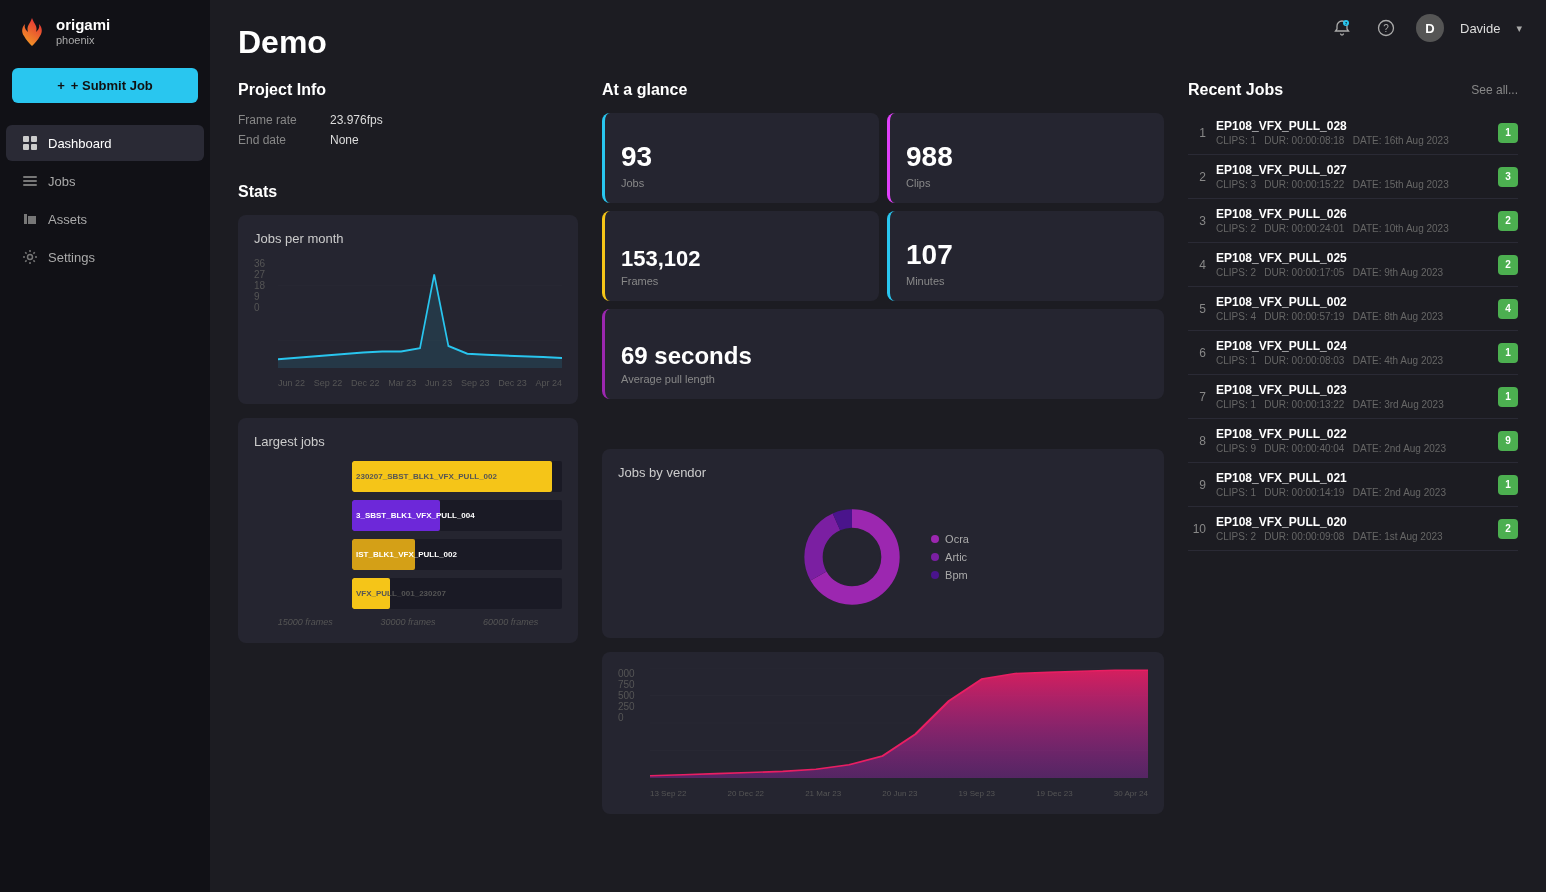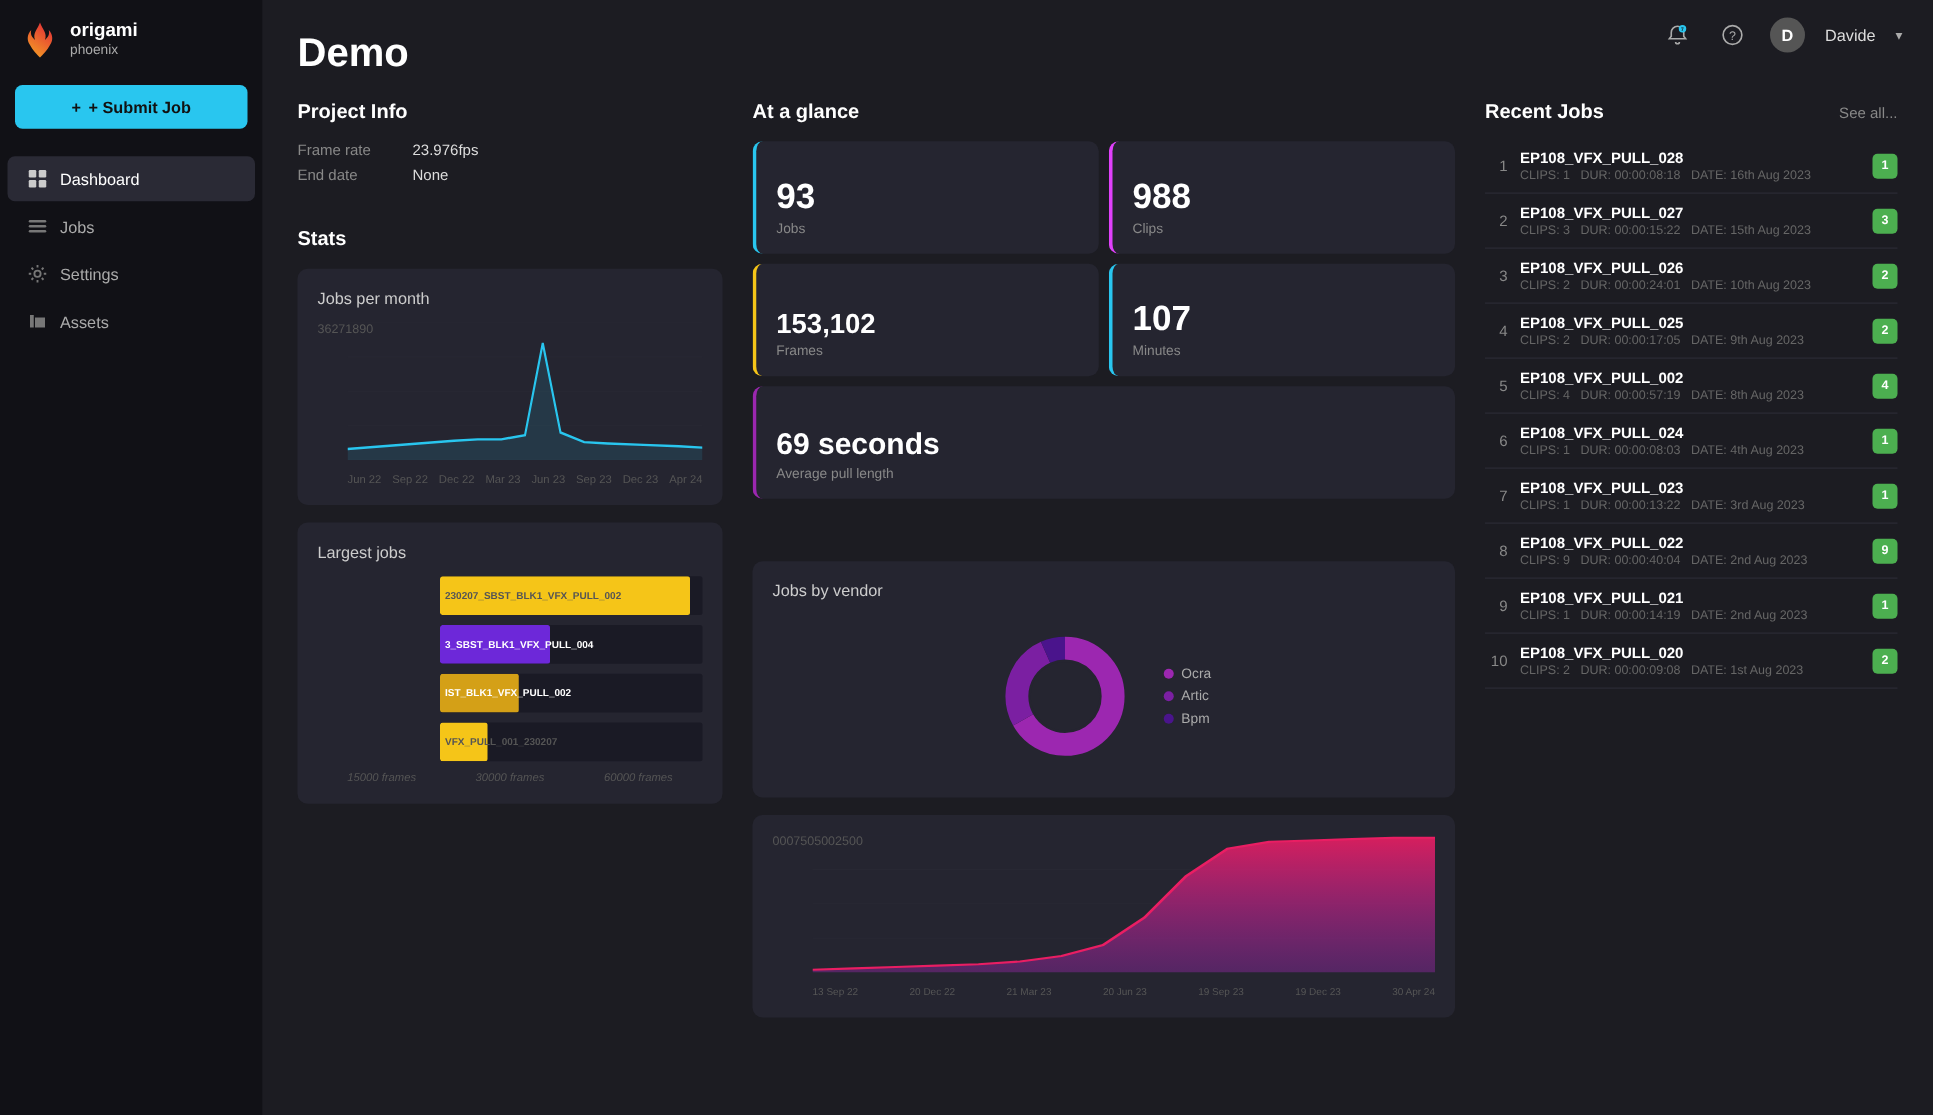--- a/index.html
+++ b/index.html
@@ -192,21 +192,21 @@
       padding: 16px;
     }
     .chart-title { font-size: 13px; color: #ccc; margin-bottom: 12px; font-weight: 500; }
 
     
     .line-chart-area { position: relative; height: 130px; }
     .chart-y-labels {
       position: absolute;
       left: 0; top: 0; bottom: 20px;
       display: flex;
-      flex-direction: row;
+      flex-direction: column;
       justify-content: flex-start;
       font-size: 10px;
       color: #555;
       width: 20px;
     }
     .chart-svg-wrap {
       position: absolute;
       left: 24px; right: 0; top: 0; bottom: 20px;
     }
     .chart-svg-wrap svg { width: 100%; height: 100%; }
@@ -295,31 +295,31 @@
     <div class="nav-item">
       <svg class="nav-icon" viewBox="0 0 16 16" fill="none">
         <rect x="1" y="3" width="14" height="2" rx="1" fill="#777"></rect>
         <rect x="1" y="7" width="14" height="2" rx="1" fill="#777"></rect>
         <rect x="1" y="11" width="14" height="2" rx="1" fill="#777"></rect>
       </svg>
       <span>Jobs</span>
     </div>
     <div class="nav-item">
       <svg class="nav-icon" viewBox="0 0 16 16" fill="none">
+        <path d="M2 3 L2 13 L5 13 L5 3Z" fill="#777"></path>
+        <path d="M6 5 L6 13 L14 13 L14 5Z" fill="#777"></path>
+      </svg>
+      <span>Assets</span>
+    </div>
+    <div class="nav-item">
+      <svg class="nav-icon" viewBox="0 0 16 16" fill="none">
         <circle cx="8" cy="8" r="2.5" stroke="#777" stroke-width="1.5" fill="none"></circle>
         <path d="M8 1v2M8 13v2M1 8h2M13 8h2M3.2 3.2l1.4 1.4M11.4 11.4l1.4 1.4M3.2 12.8l1.4-1.4M11.4 4.6l1.4-1.4" stroke="#777" stroke-width="1.5"></path>
       </svg>
       <span>Settings</span>
-    </div>
-    <div class="nav-item">
-      <svg class="nav-icon" viewBox="0 0 16 16" fill="none">
-        <path d="M2 3 L2 13 L5 13 L5 3Z" fill="#777"></path>
-        <path d="M6 5 L6 13 L14 13 L14 5Z" fill="#777"></path>
-      </svg>
-      <span>Assets</span>
     </div>
   </nav>
 </div>
 
 <div class="main" style="position:relative;">
 
   <div class="topbar">
     <div class="topbar-icon">
       <svg width="18" height="18" viewBox="0 0 18 18" fill="none">
         <path d="M9 2a5 5 0 0 0-5 5v3l-1.5 2h13L14 10V7a5 5 0 0 0-5-5z" stroke="#aaa" stroke-width="1.3" fill="none"></path>

